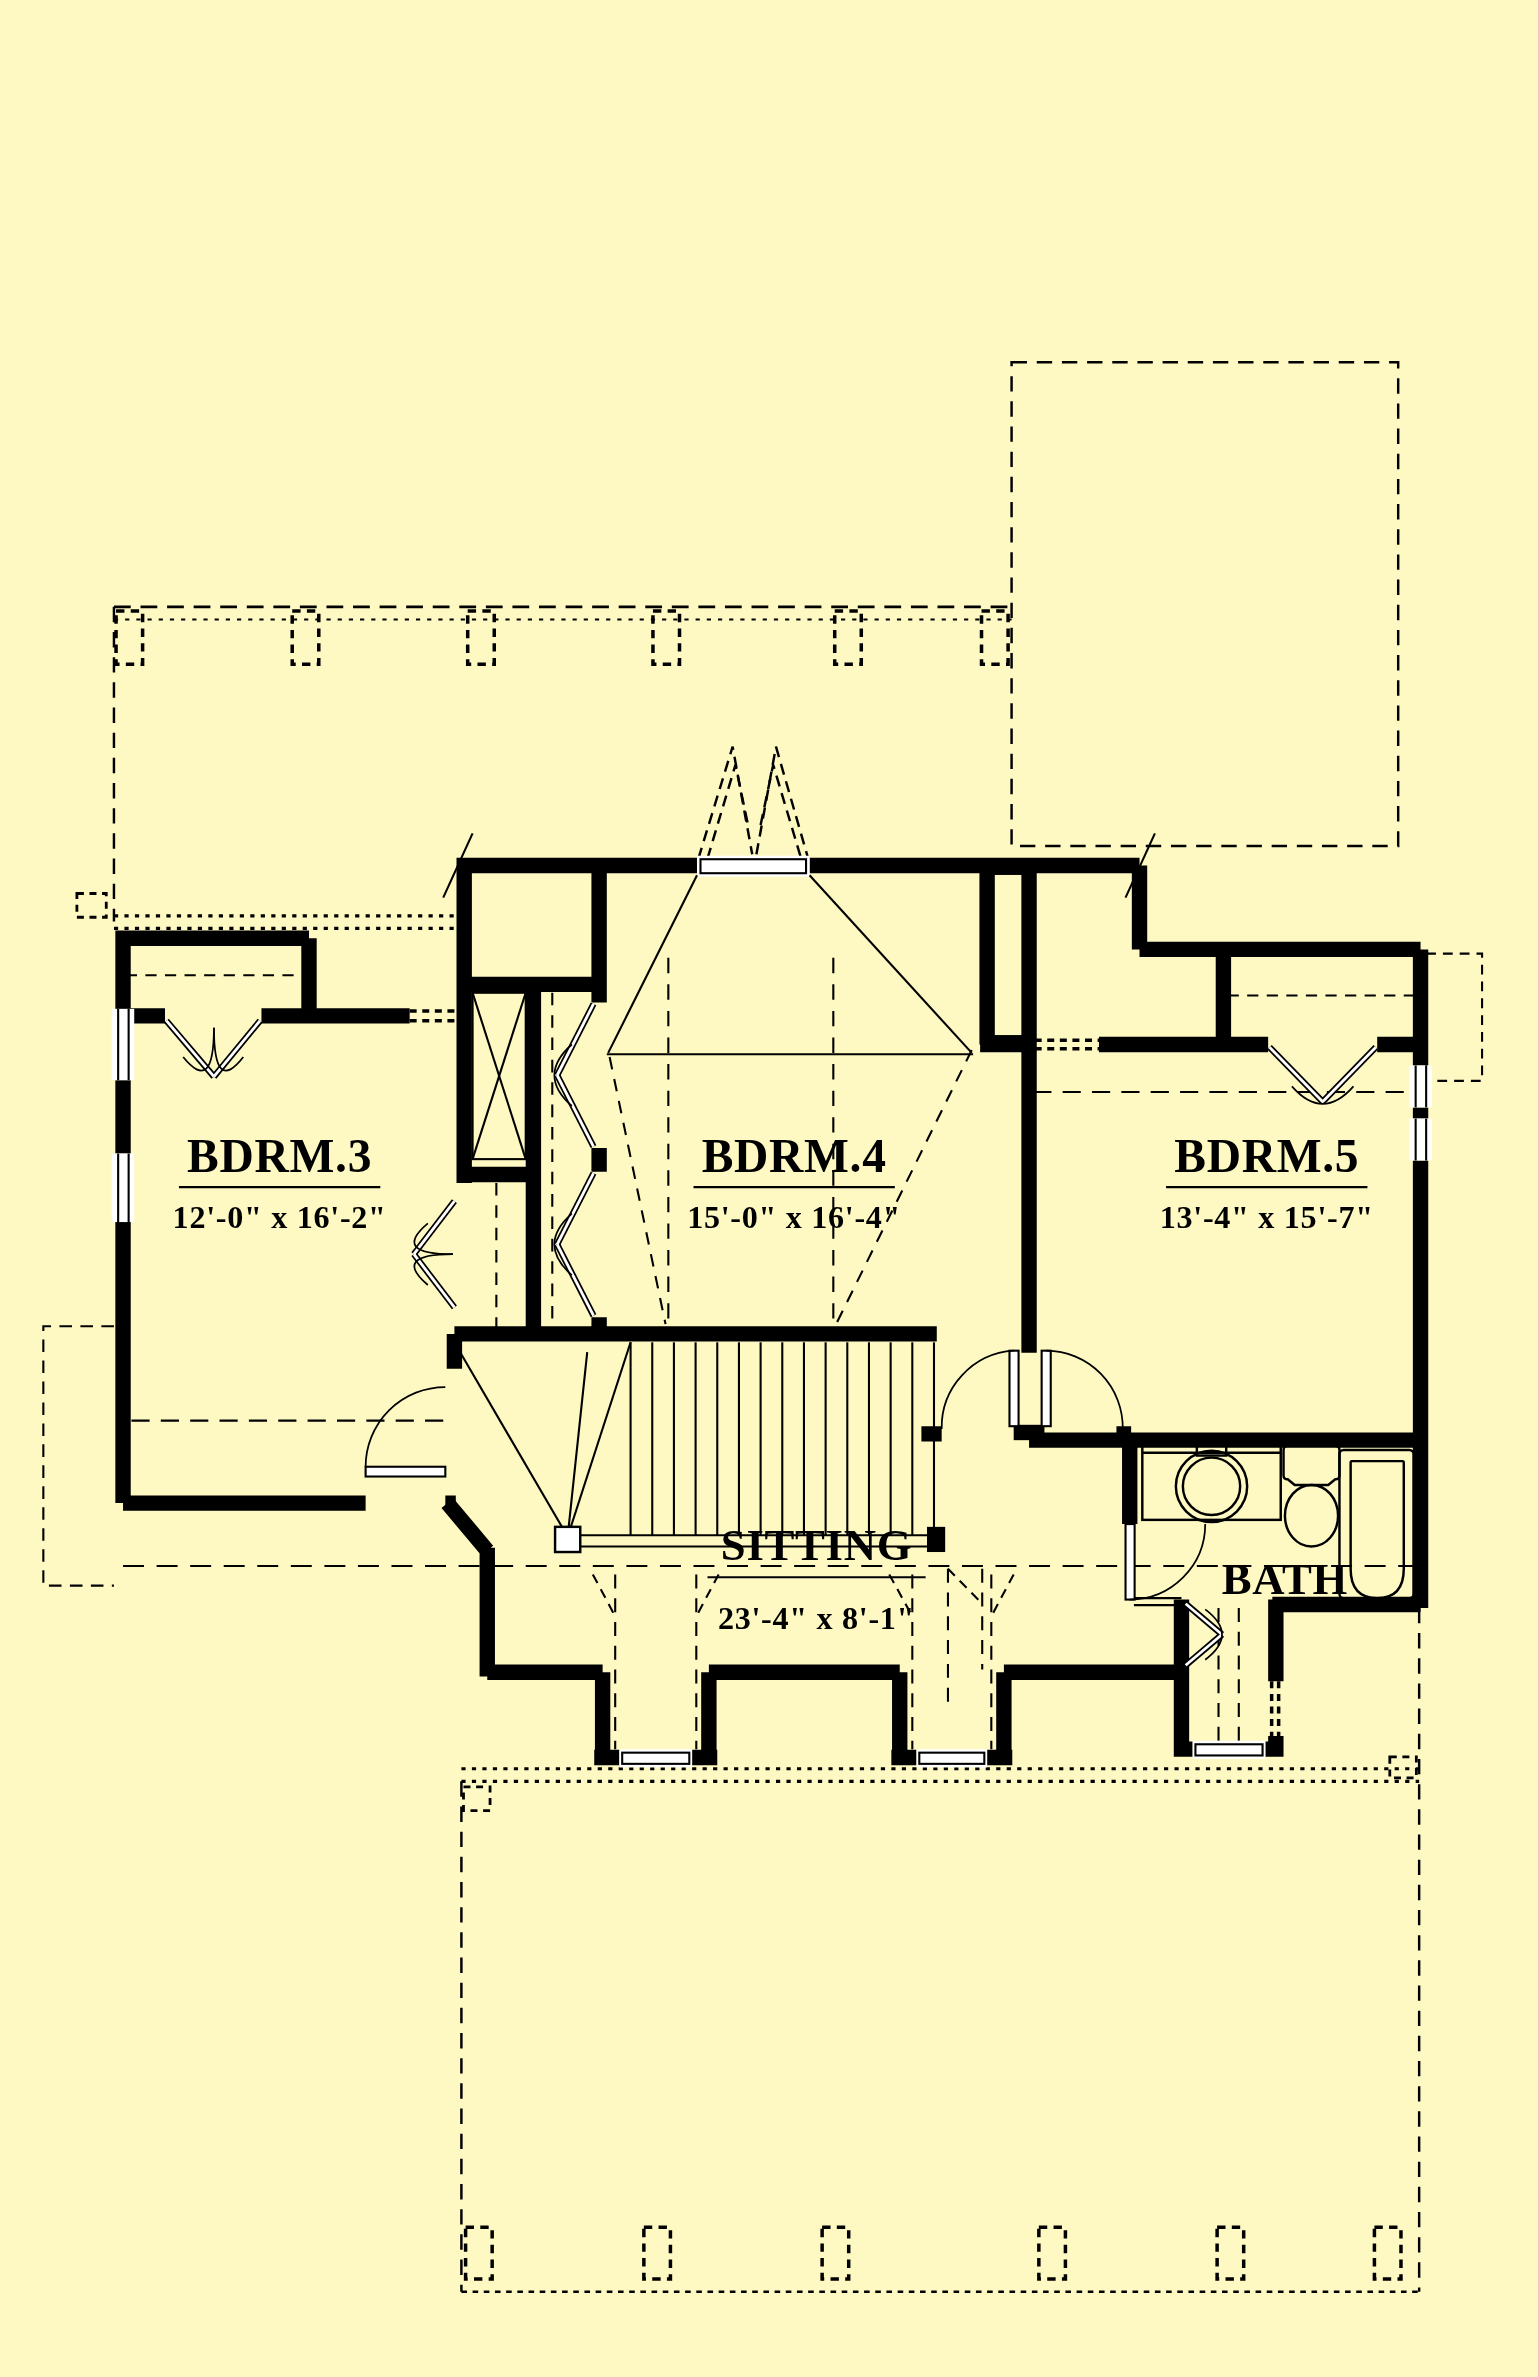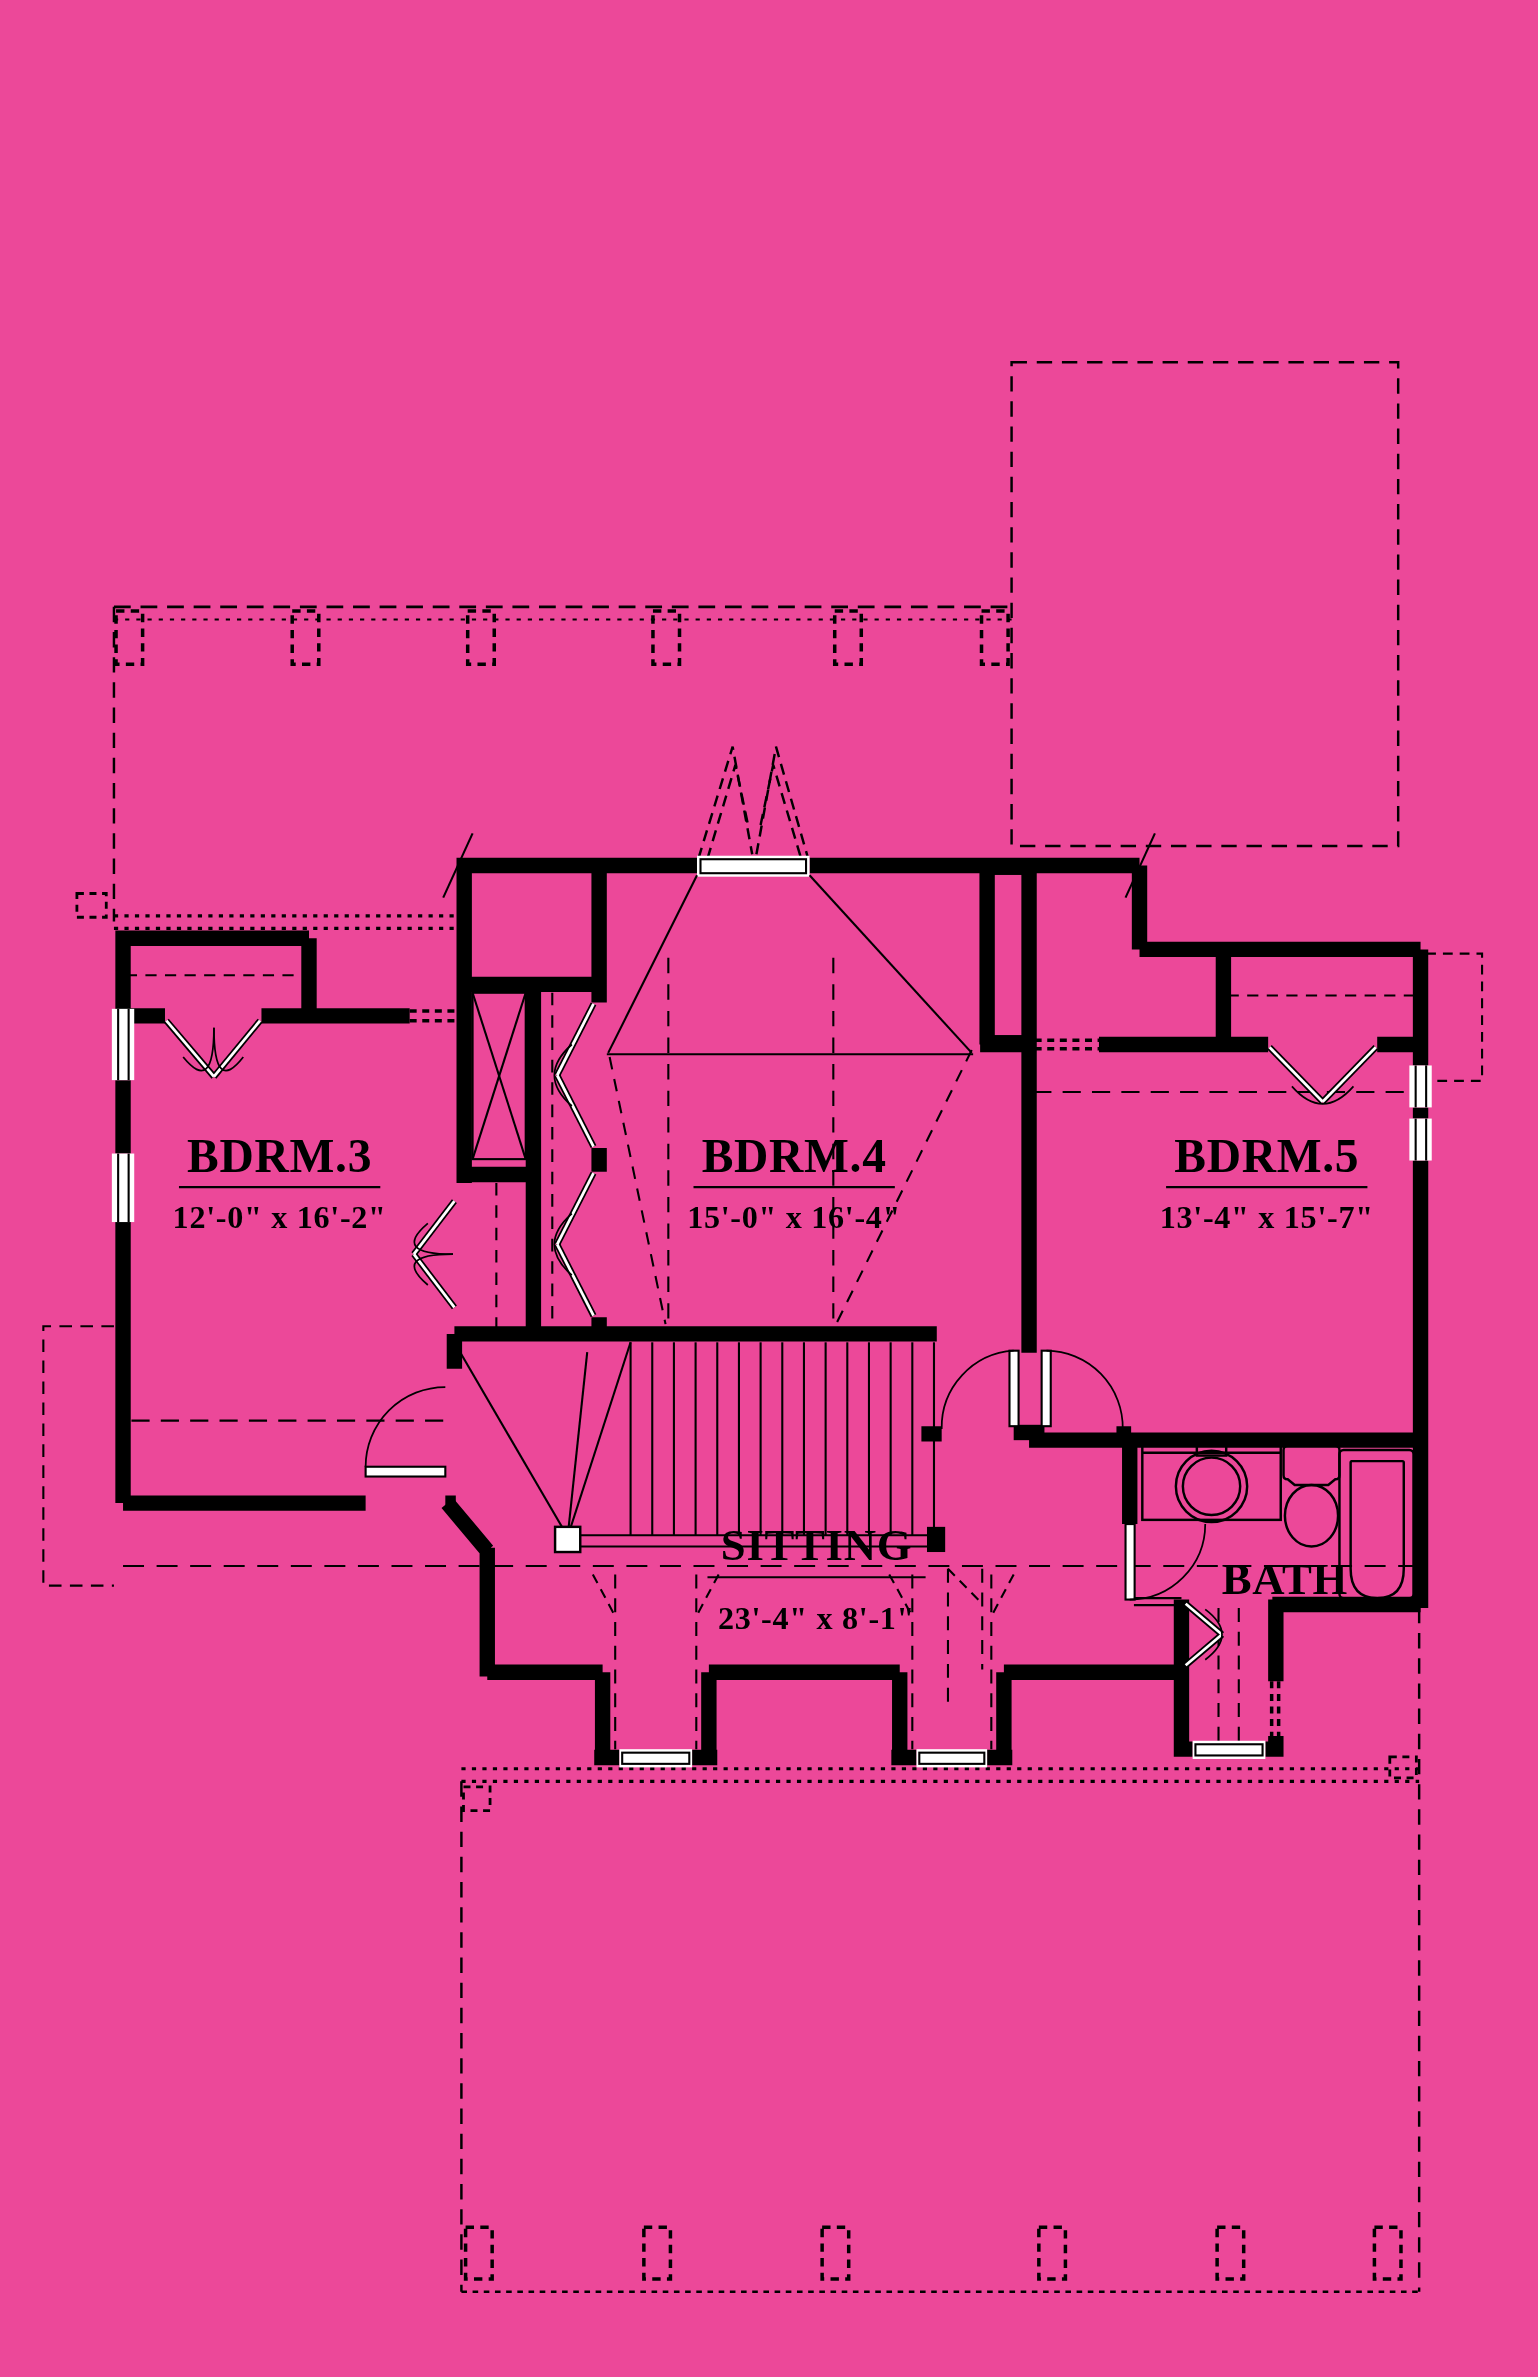--- a/index.html
+++ b/index.html
@@ -1,16 +1,16 @@
 <!DOCTYPE html>
 <html style="font-size:11.2px"><head>
 <meta charset="utf-8">
 <style>
   html,body{margin:0;padding:0;background:#fff;}
-  .sheet{position:relative;width:1538px;height:2377px;background:#ec4899;overflow:hidden;}
+  .sheet{position:relative;width:1538px;height:2377px;background:#fef9c3;overflow:hidden;}
   svg{position:absolute;left:0;top:0;width:1538px;height:2377px;}
   text{font-family:"Liberation Serif","DejaVu Serif",serif;font-weight:bold;fill:#000;}
   .room-name{font-size:68px;letter-spacing:1px;}
   .room-dims{font-size:46px;letter-spacing:1px;}
   .room-name-sm{font-size:64px;letter-spacing:1px;}
 </style>
 </head>
 <body>
 
 <div class="sheet">

